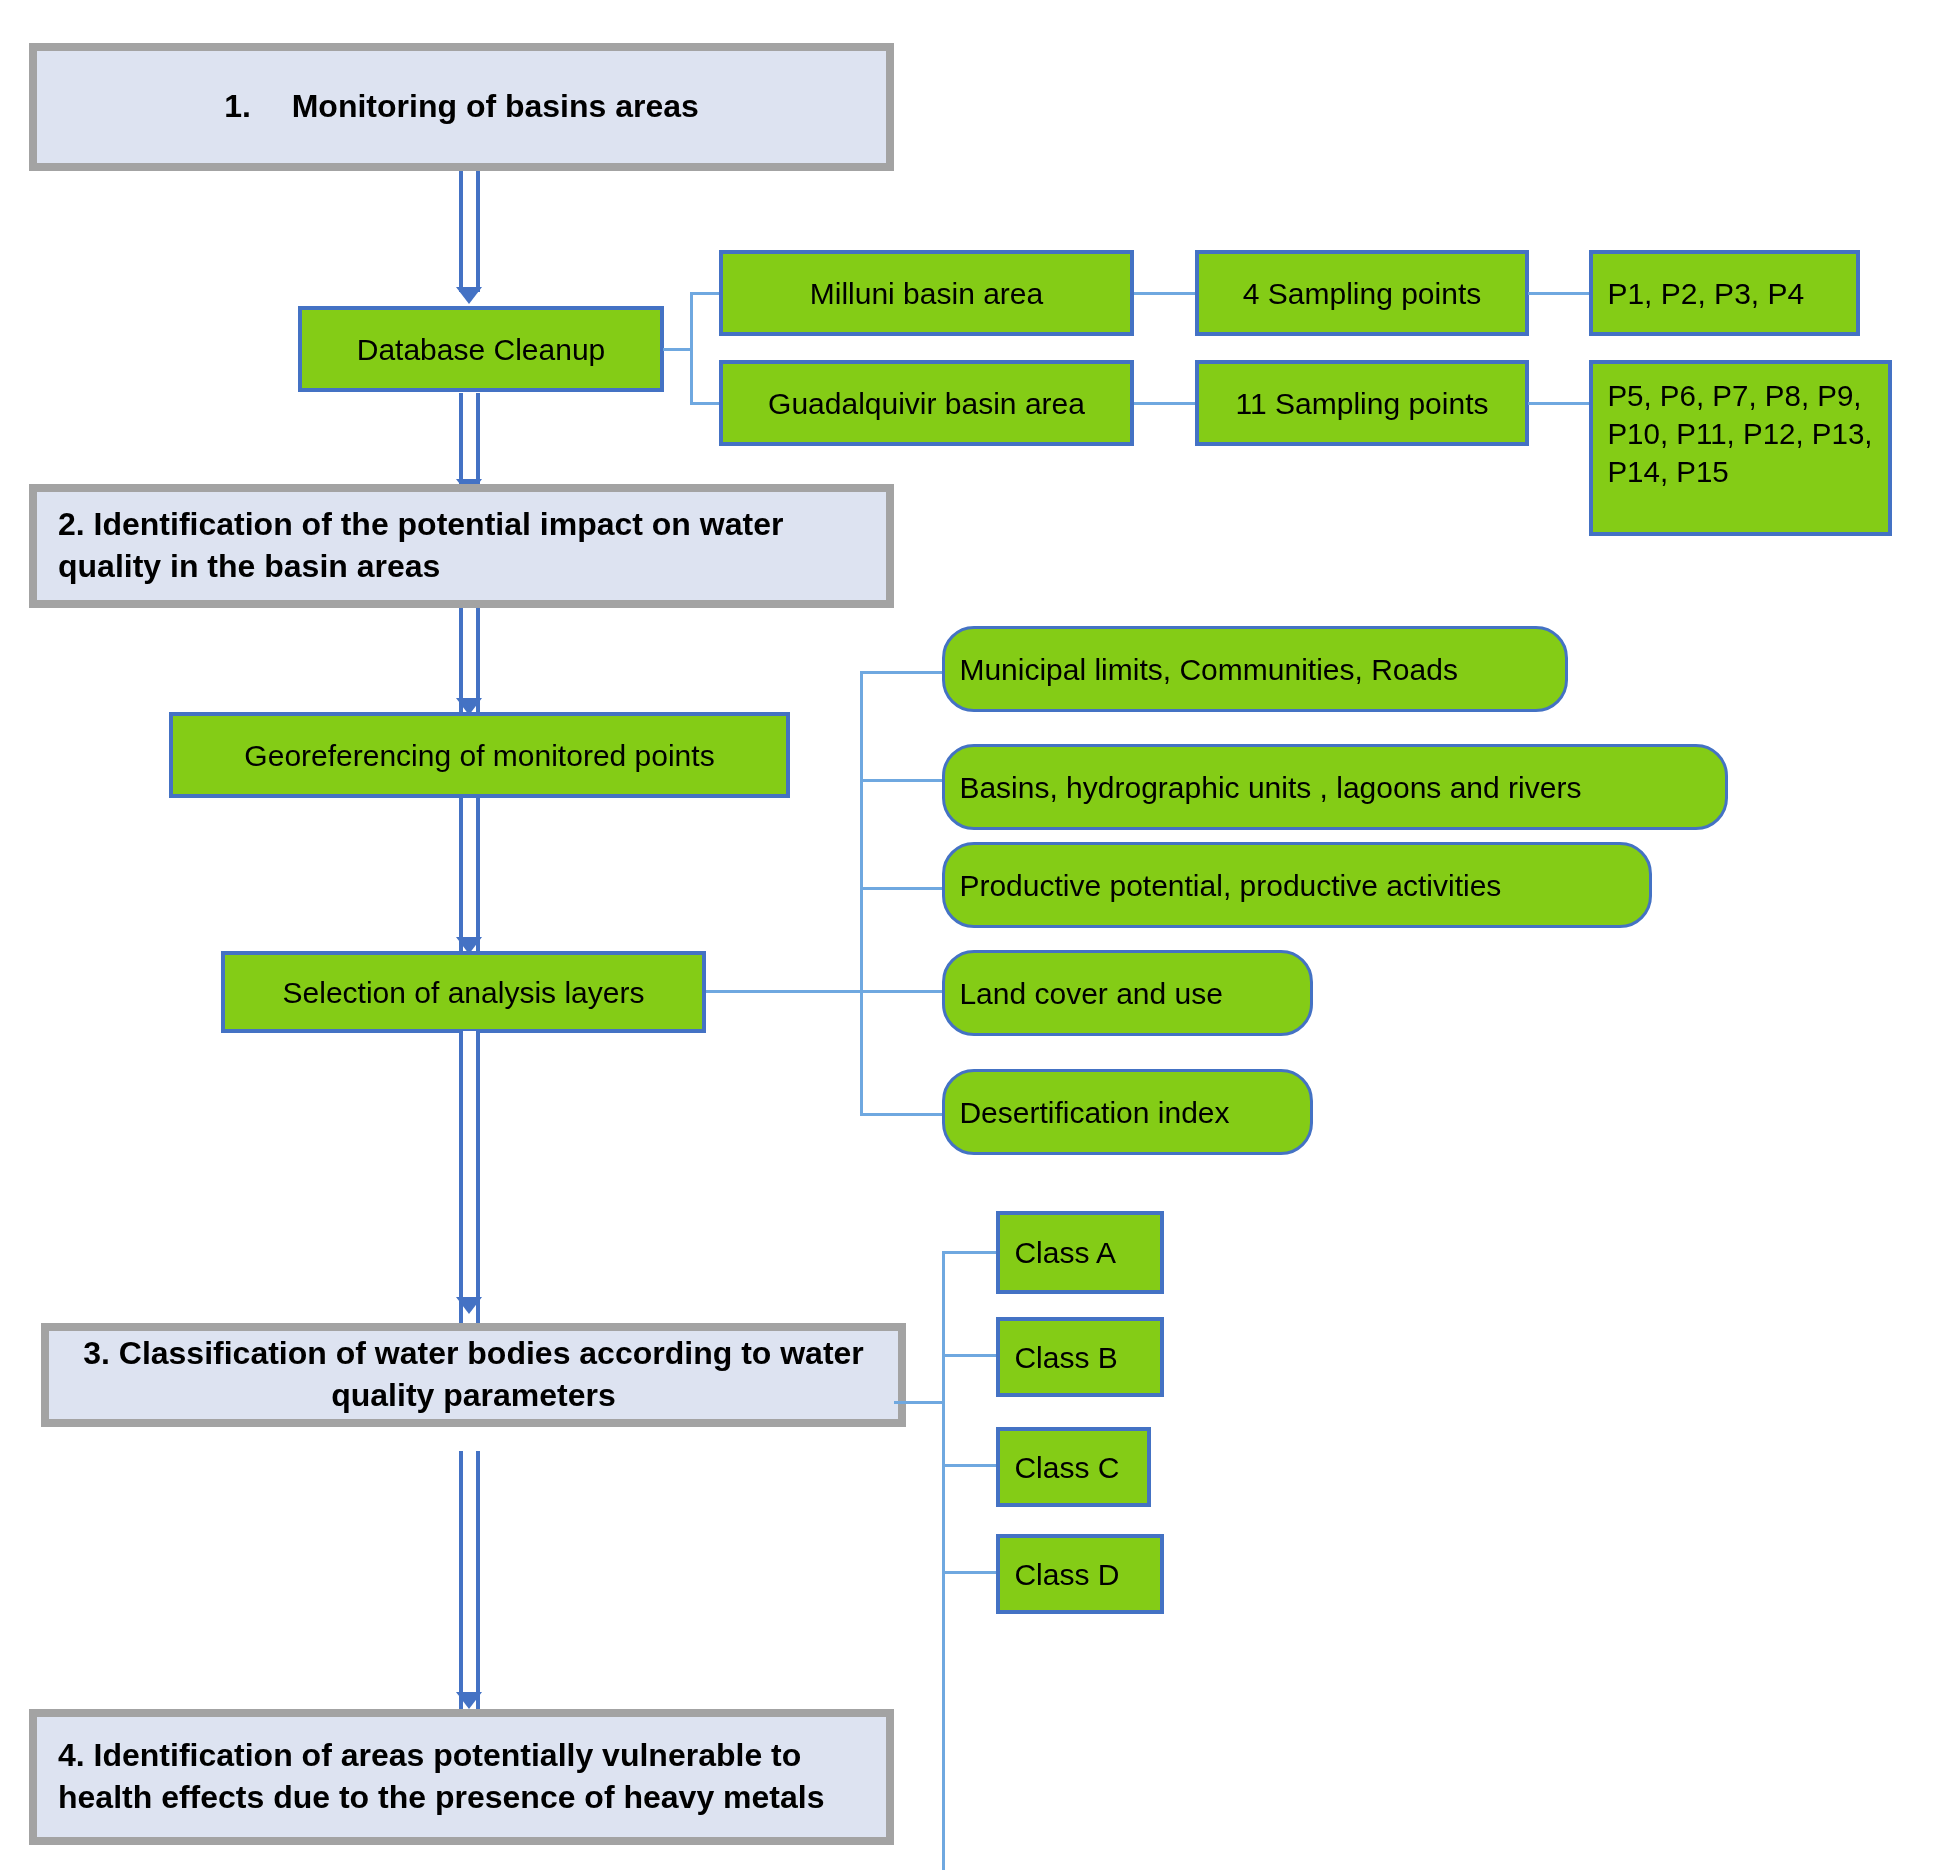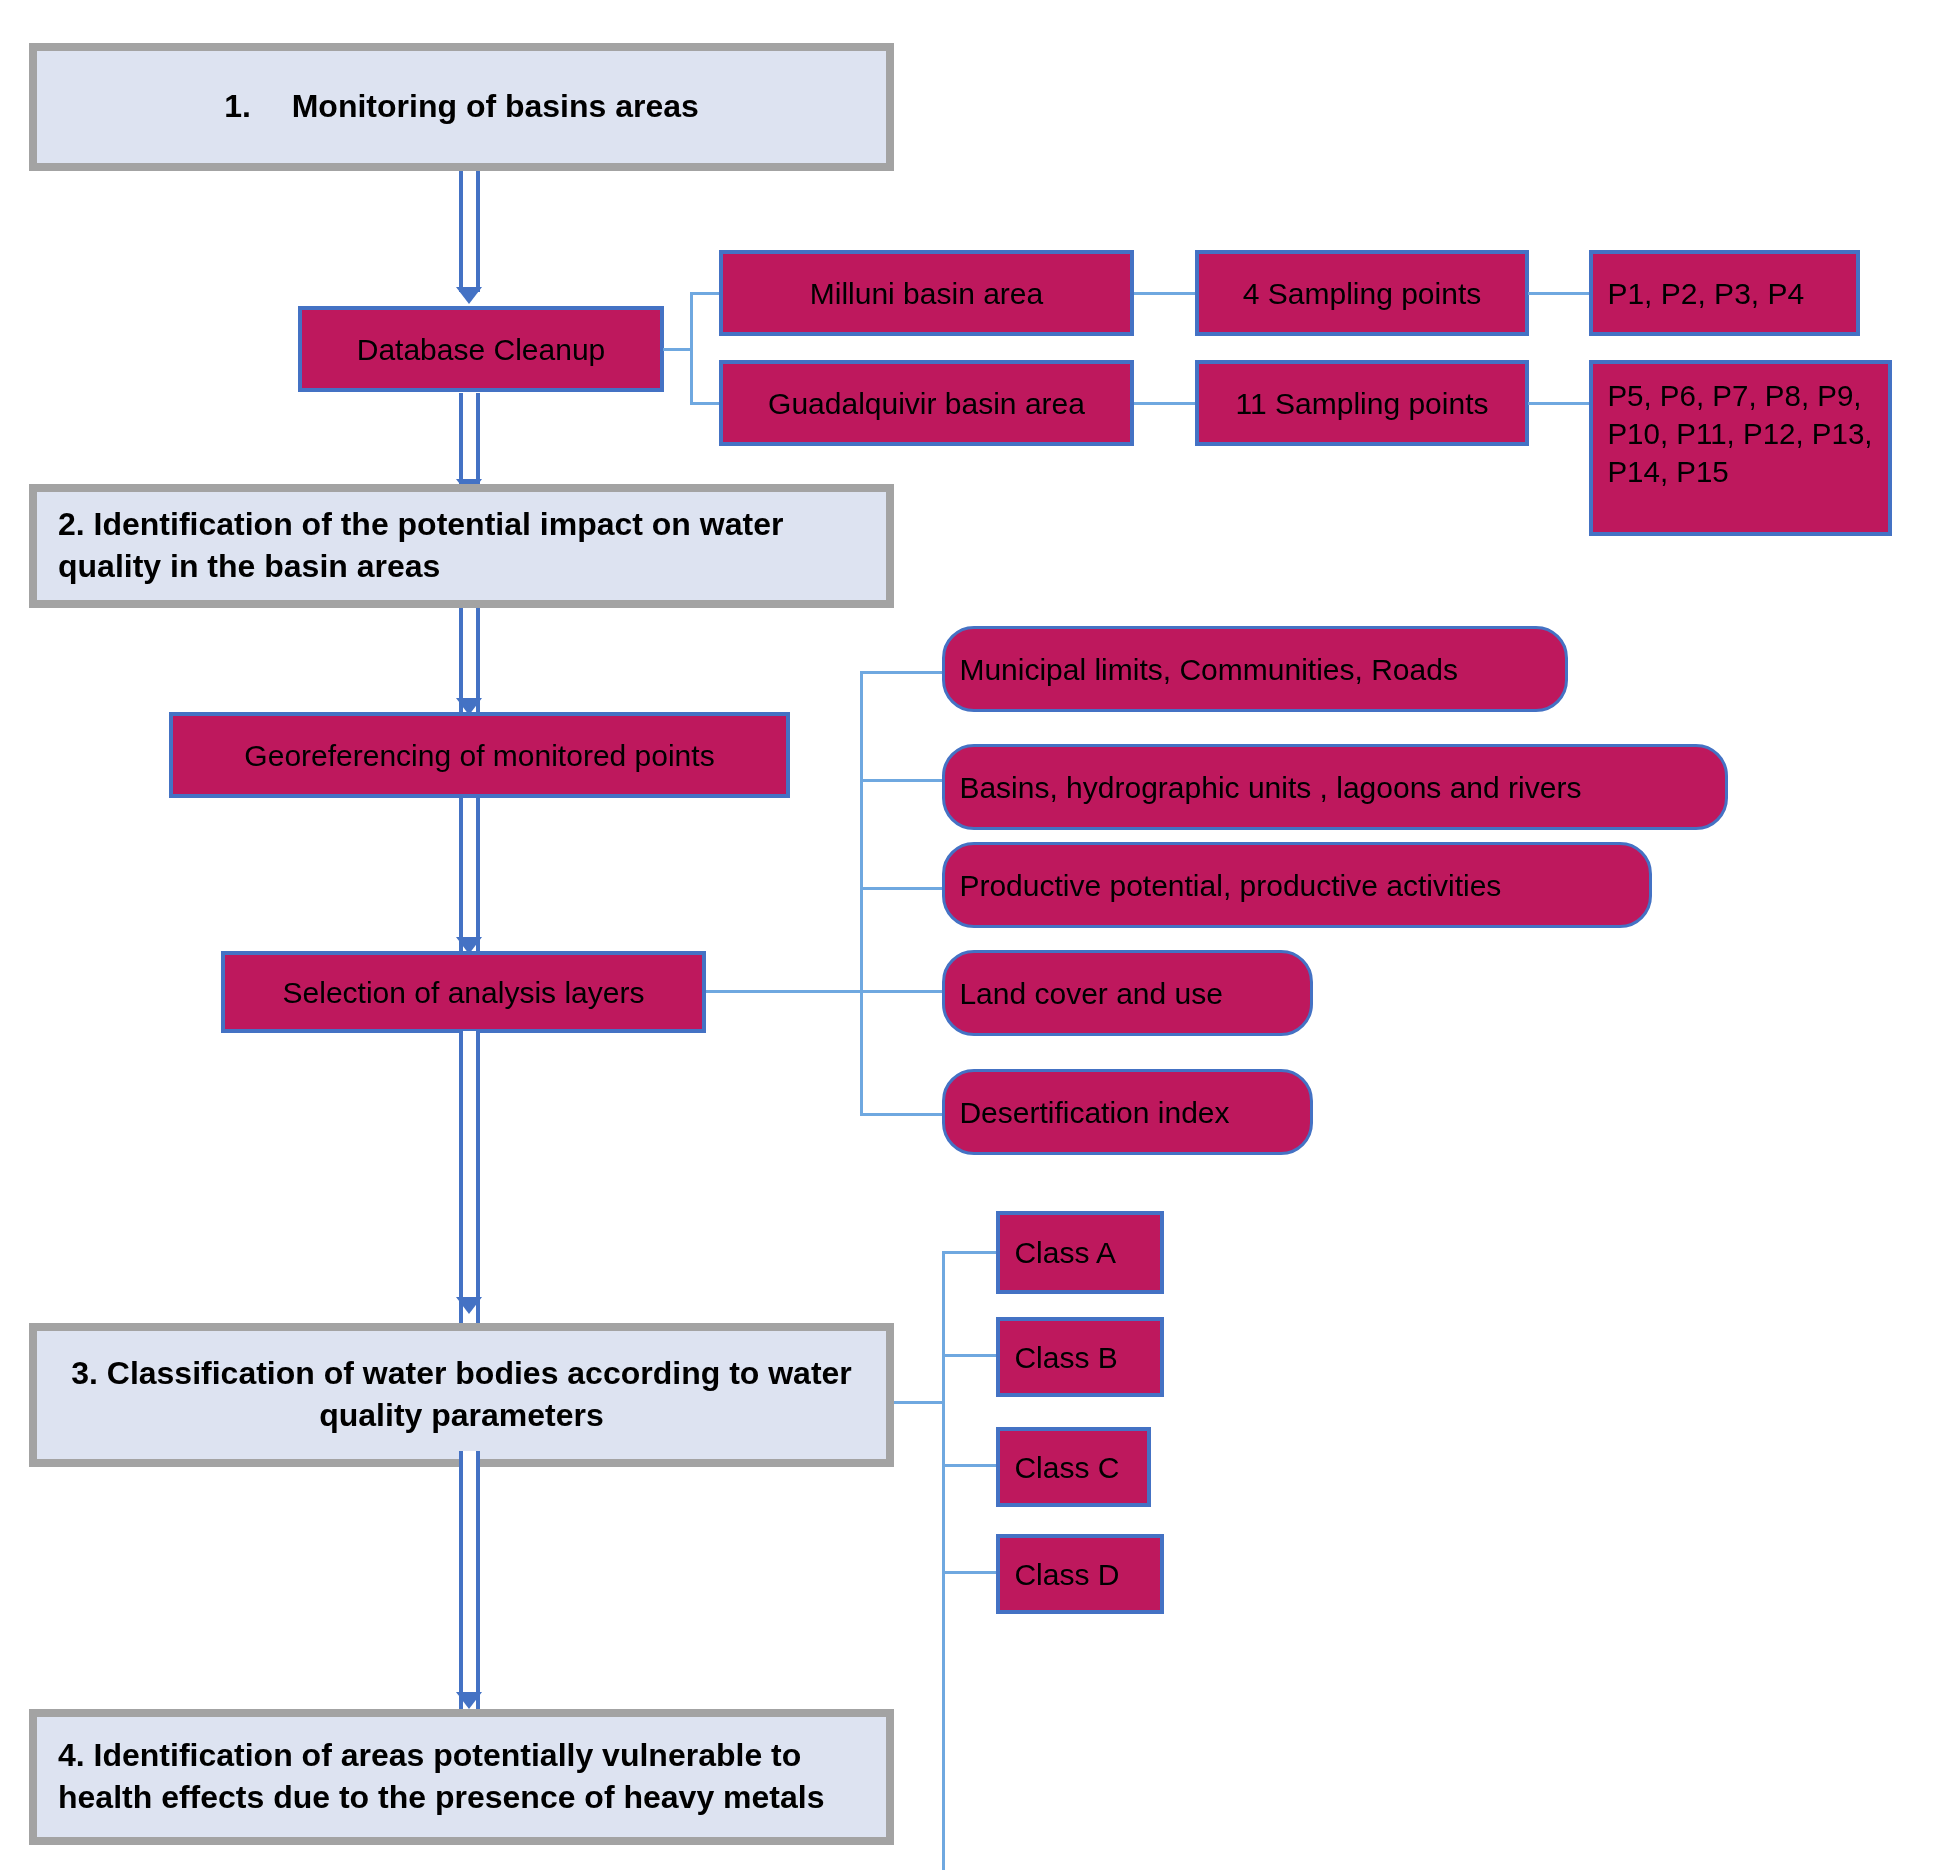--- a/index.html
+++ b/index.html
@@ -36,21 +36,21 @@
     font-weight: bold;
     font-size: 32px;
     padding: 4.8px 21px;
   }
   .stage.leftalign {
     justify-content: flex-start;
     text-align: left;
   }
   
   .plain {
-    background: #be185d;
+    background: #84cc16;
     border: 4px solid #4472c4;
     font-weight: normal;
     font-size: 30px;
     padding: 3.2px 14.4px;
   }
   .plain.thin { border-width: 3.2px; border-radius: 32px; }
   .plain.topleft {
     align-items: flex-start;
     justify-content: center;
     text-align: left;
@@ -173,21 +173,21 @@
   <div class="node plain thin leftalign" style="left:942px; top:950px; width:371px; height:86px;">
     <span>Land cover  and use</span>
   </div>
   <div class="node plain thin leftalign" style="left:942px; top:1069px; width:371px; height:86px;">
     <span>Desertification index</span>
   </div>
 
   <div class="spine" style="left:459px; top:1031px; width:21px; height:294px;"></div>
   <div class="arrowhead" style="left:456px; top:1297px;"></div>
 
-  <div class="node stage" style="left:29px; top:1323px; width:865px; height:144px;">
+  <div class="node stage" style="left:41px; top:1323px; width:865px; height:104px;">
     <span>3. Classification of water bodies according to water quality parameters</span>
   </div>
 
   <div class="conn h" style="left:894px; top:1401px; width:51px;"></div>
   <div class="conn v" style="left:942px; top:1251px; height:639px;"></div>
 
   <div class="conn h" style="left:942px; top:1251px; width:57px;"></div>
   <div class="conn h" style="left:942px; top:1354px; width:57px;"></div>
   <div class="conn h" style="left:942px; top:1464px; width:57px;"></div>
   <div class="conn h" style="left:942px; top:1571px; width:57px;"></div>

